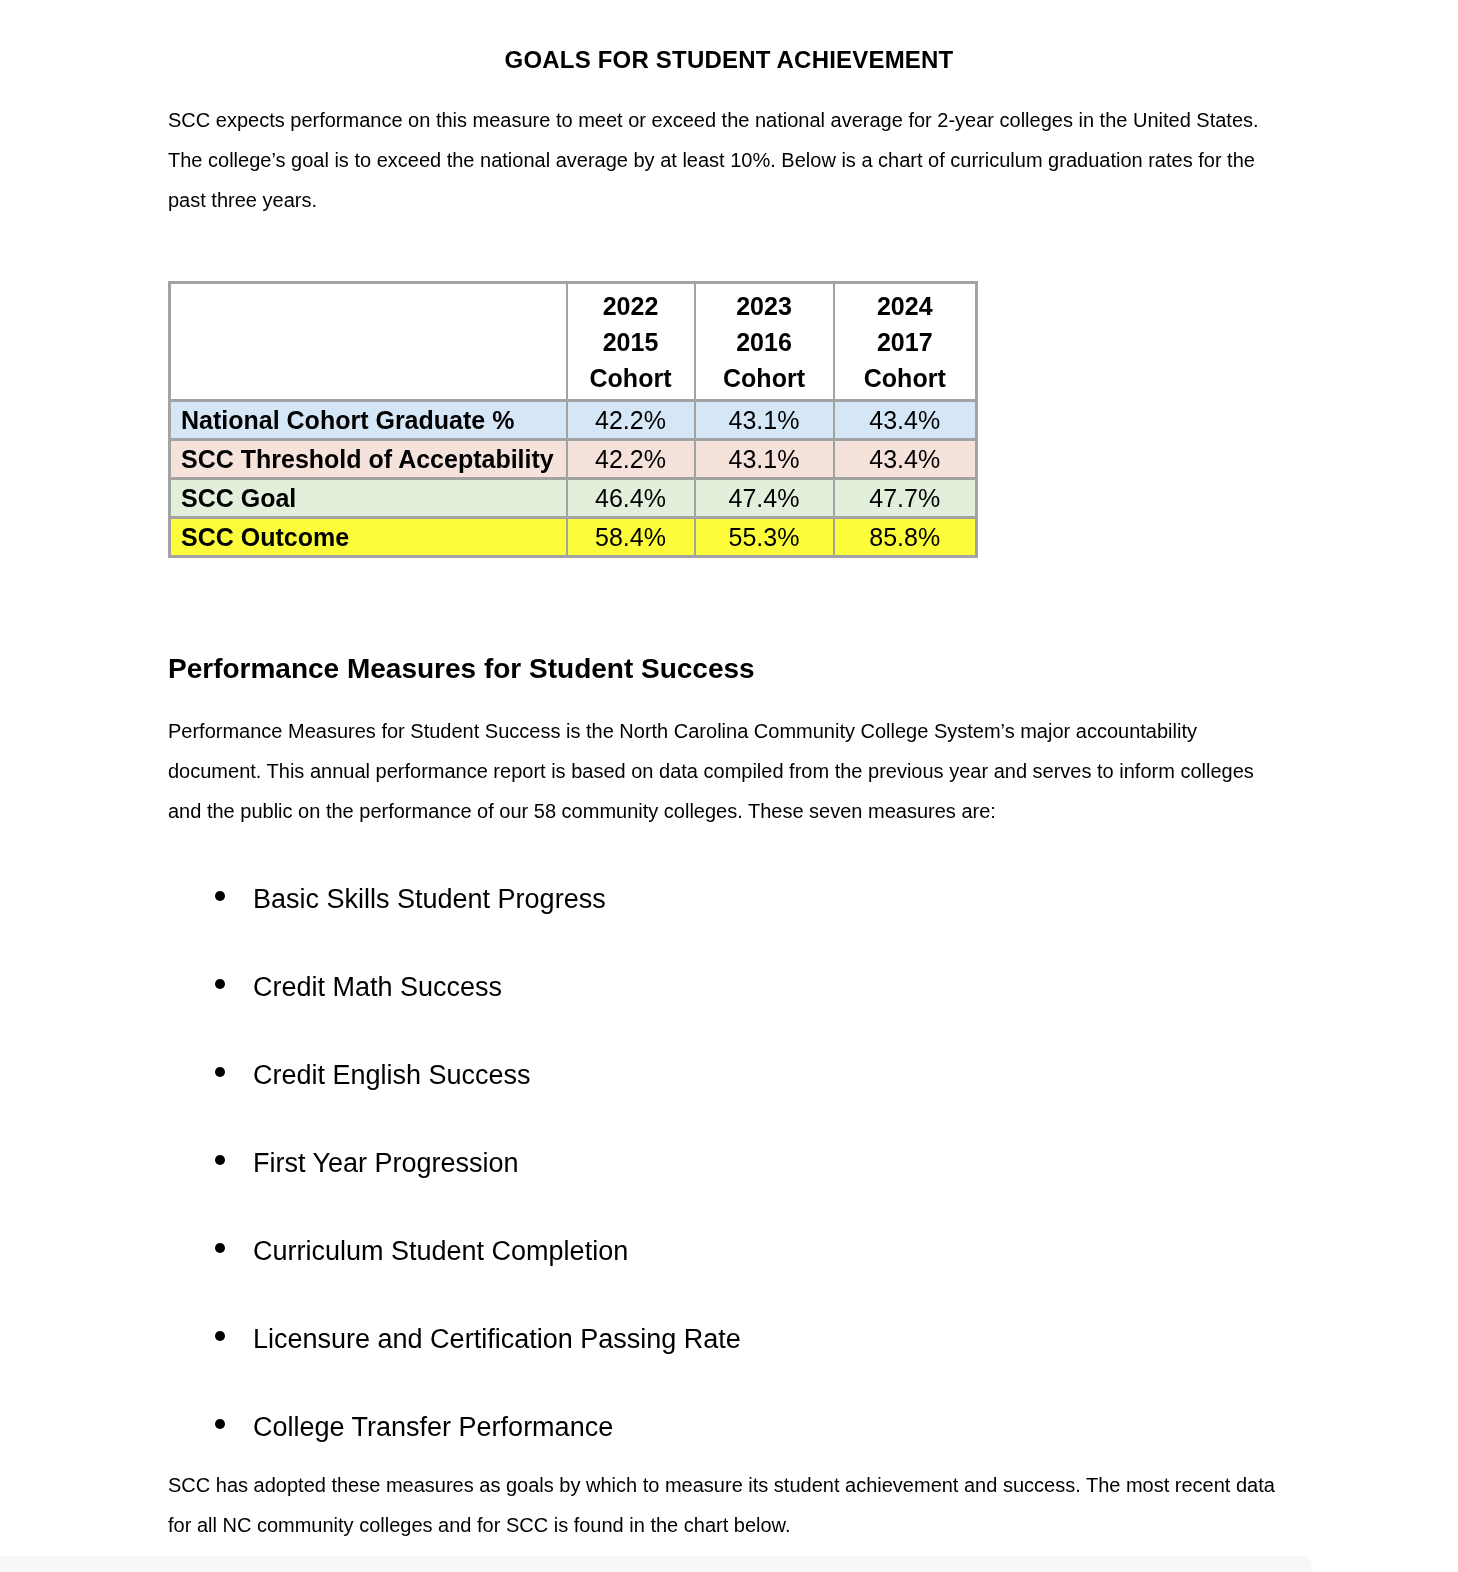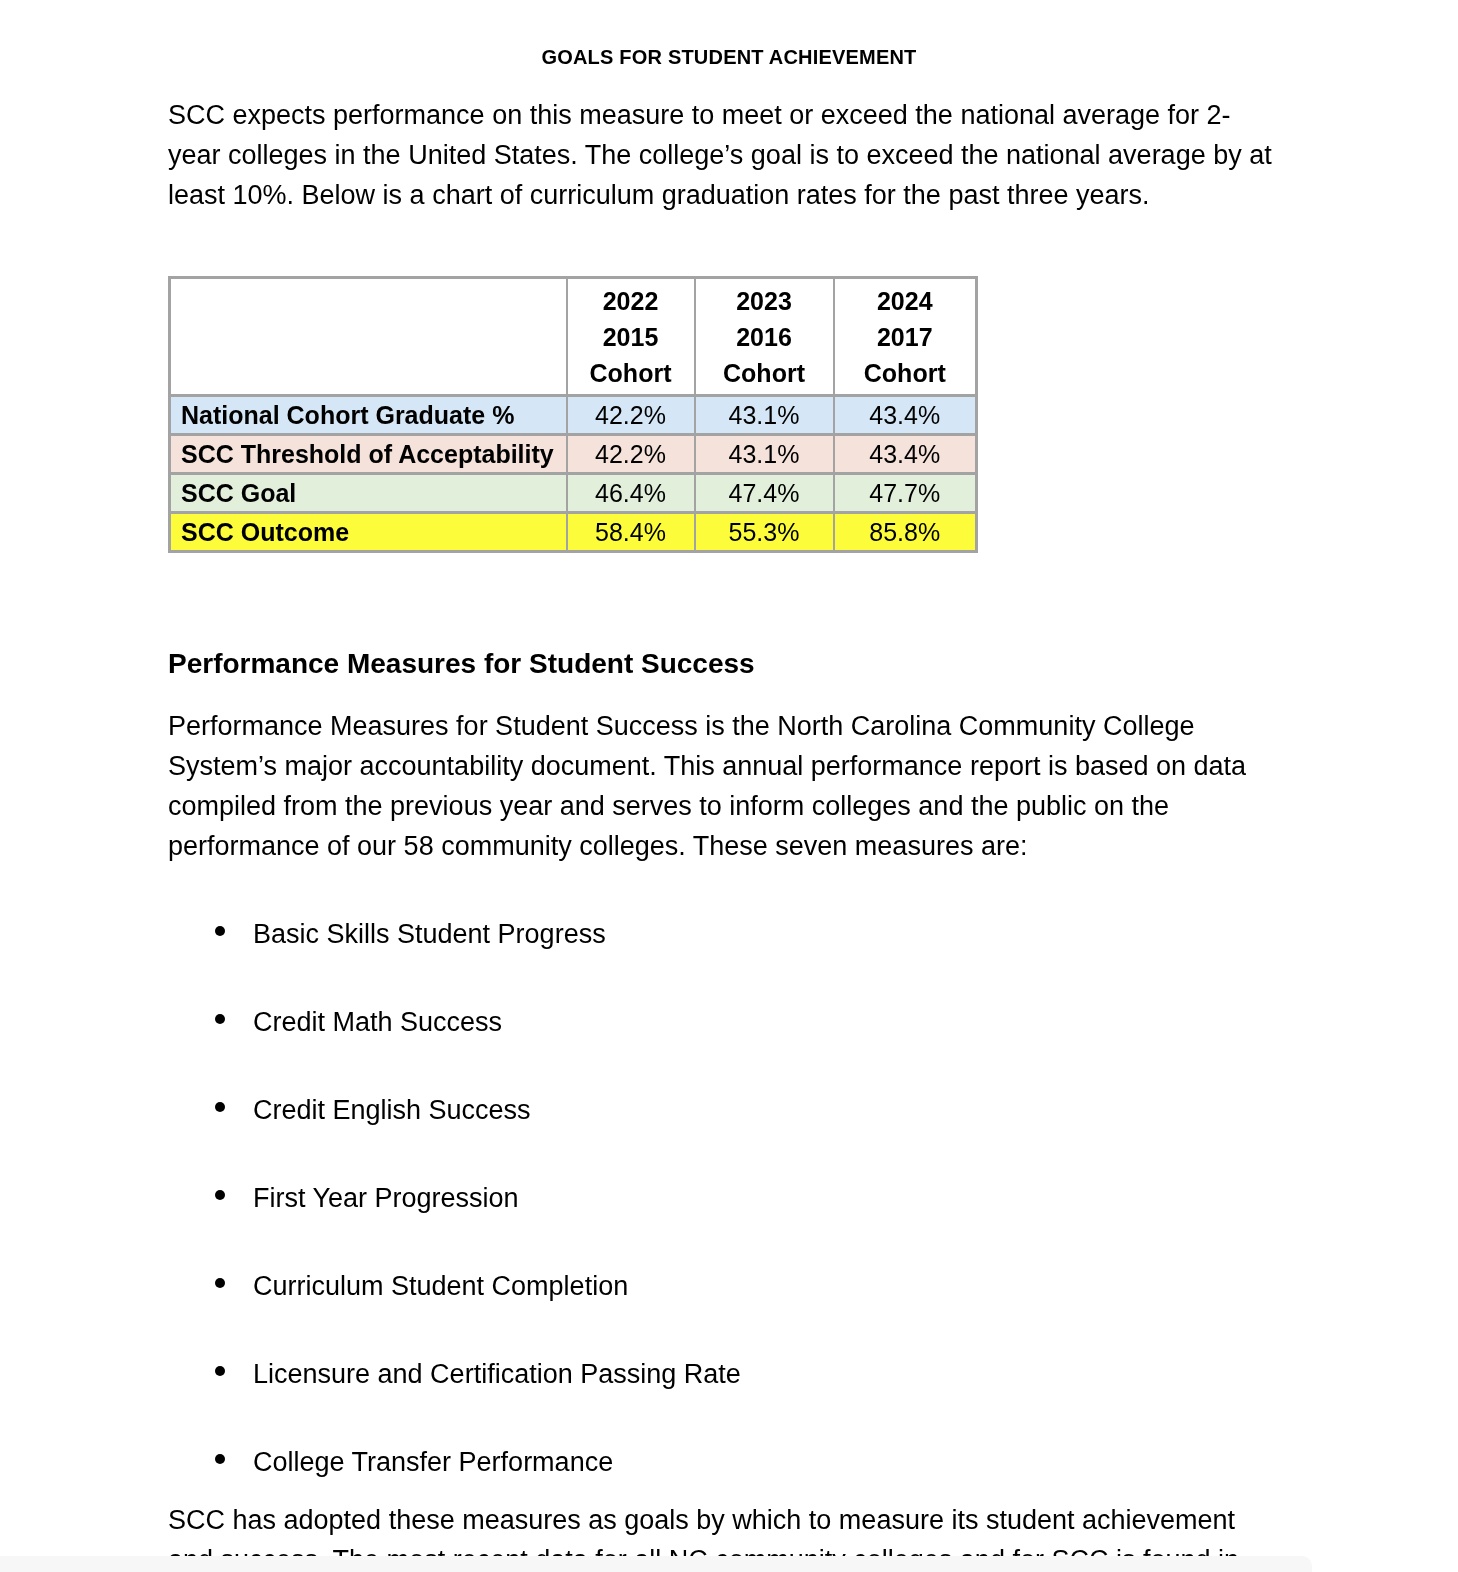--- a/index.html
+++ b/index.html
@@ -14,36 +14,36 @@
   }
   .page {
     position: absolute;
     top: 0; left: 0;
     width: 1458px;
     height: 1572px;
   }
   .doc-title {
     margin-top: 46px;
     text-align: center;
-    font-size: 20px;
+    font-size: 24px;
     font-weight: 700;
     letter-spacing: 0.2px;
   }
   .content {
     padding-left: 168px;
     padding-right: 170px;
   }
   .section-heading {
     margin-top: 33px;
     font-size: 28px;
     font-weight: 700;
   }
   .para {
     margin-top: 26px;
-    font-size: 27px;
+    font-size: 20px;
     line-height: 40px;
     max-width: 1112px;
   }
   
   table.grad-table {
     margin-top: 61px;
     border-collapse: collapse;
     table-layout: fixed;
     font-family: "Liberation Sans", sans-serif;
   }

